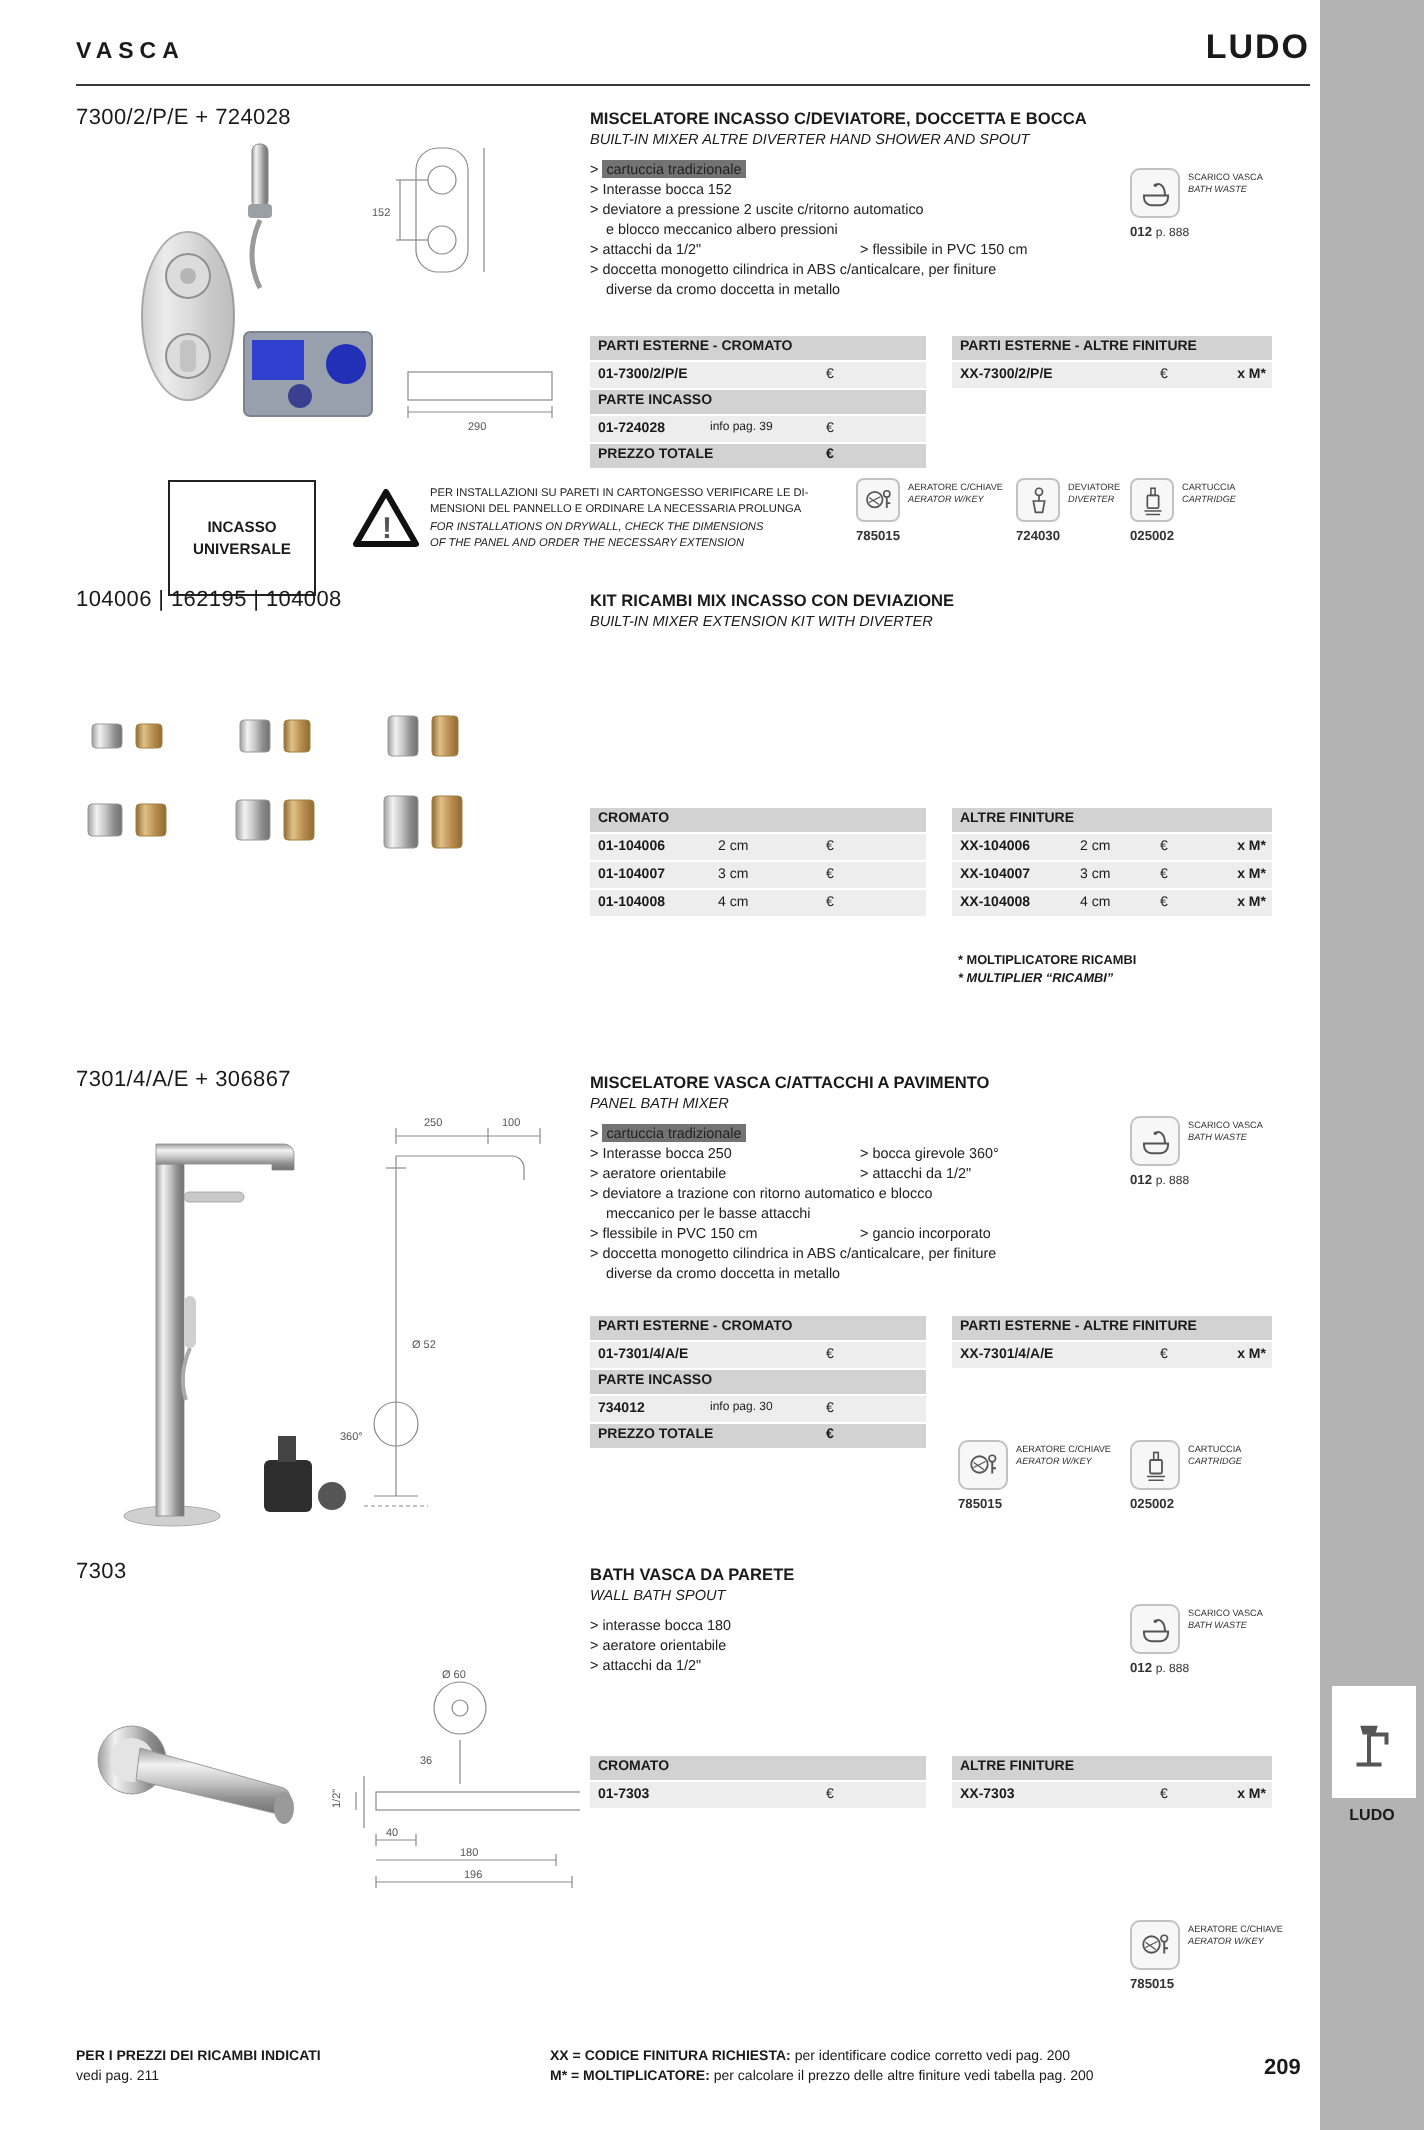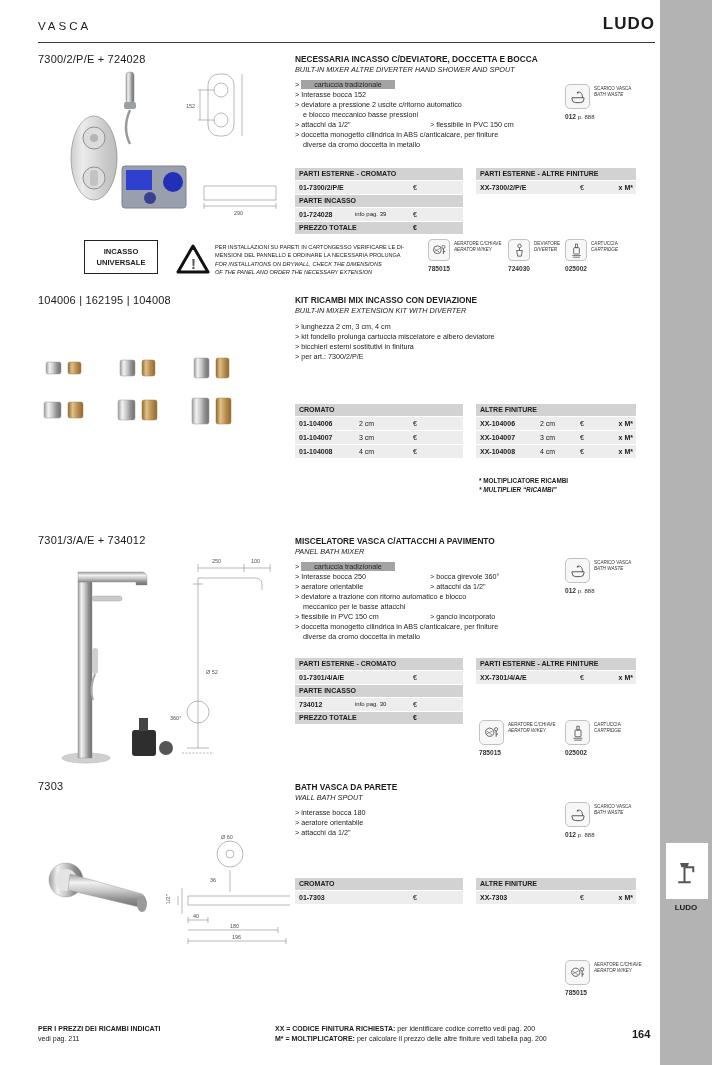--- a/index.html
+++ b/index.html
@@ -1,48 +1,48 @@
 <!DOCTYPE html>
 <html><head>
 <meta charset="utf-8">
 <style>
   *{margin:0;padding:0;box-sizing:border-box}
   html,body{background:#fff}
   body{font-family:"Liberation Sans",sans-serif;color:#1a1a1a}
   .page{position:relative;width:712px;height:1065px;background:#fff;overflow:hidden}
   .abs{position:absolute}
-  .hdr-left{font-weight:normal;font-size:11.5px;letter-spacing:3px}
+  .hdr-left{font-weight:bold;font-size:11.5px;letter-spacing:3px}
   .hdr-brand{font-weight:bold;font-size:17px;letter-spacing:1px}
   .hdr-rule{border-top:1.3px solid #3a3a3a}
   .pcode{font-weight:normal;font-size:11px;letter-spacing:.2px}
   .ptitle{font-weight:bold;font-size:8.3px}
   .psub{font-style:italic;font-size:7.3px;margin-top:2px}
   .bul{font-size:7.2px;line-height:10px;color:#222}
   .bul>div{position:relative;white-space:nowrap}
   .bul .r2{position:absolute;left:135px}
   .cont{padding-left:8px}
-  .hl{background:#a3a3a3;padding:0 13px}
+  .hl{background:#737373;padding:0 2px}
   .tbl{font-size:7px}
   .hrow{position:relative;background:#d2d2d2;font-weight:bold;height:12px;line-height:12px;padding:0 4px;margin-bottom:1px}
   .drow{position:relative;background:#ededed;height:13px;line-height:13px;padding:0 4px;margin-bottom:1px}
   .pr{position:absolute;left:118px}
   .pr2{position:absolute;left:104px}
   .sz{position:absolute;left:64px;font-weight:normal}
   .info{position:absolute;left:60px;font-size:6px;font-weight:normal}
   .mult{position:absolute;right:3px;font-weight:bold}
   .igroup{position:absolute;font-size:4.6px;color:#333}
   .ibox{width:25px;height:25px;border:1px solid #c2c2c2;border-radius:5px;background:#f7f7f7;display:flex;align-items:center;justify-content:center}
   .ibox.sm{width:22px;height:22px;border-radius:4px}
   .ilabels{position:absolute;left:29px;top:2px;line-height:1.4;white-space:nowrap}
   .ilabels.sm{left:26px}
   .en-i{font-style:italic}
   .icode{margin-top:4px;font-size:6.6px;font-weight:bold}
   .icode .pgref{font-weight:normal;font-size:6px}
   .note{font-size:6.4px;font-weight:bold;line-height:1.45}
-  .incasso-box{border:1.5px solid #222;width:74px;height:34px;display:flex;flex-direction:column;align-items:center;justify-content:center;font-weight:bold;font-size:7.6px;line-height:1.45;text-align:center}
+  .incasso-box{border:1.5px solid #222;width:74px;height:58px;display:flex;flex-direction:column;align-items:center;justify-content:center;font-weight:bold;font-size:7.6px;line-height:1.45;text-align:center}
   .warn-text{font-size:5.6px;line-height:1.5;color:#222;white-space:nowrap}
   .warn-text .en{font-style:italic}
   .side-strip{position:absolute;left:660px;top:0;width:52px;height:1065px;background:#b3b3b3}
   .side-box{position:absolute;left:6px;top:843px;width:42px;height:56px;background:#fff;display:flex;align-items:center;justify-content:center}
   .side-label{position:absolute;left:0;top:903px;width:52px;text-align:center;font-size:8px;font-weight:bold;color:#1a1a1a}
   .fnote{font-size:7px;line-height:10px}
   .pagenum{font-weight:bold;font-size:11px}
   svg text{fill:#555}
 </style>
 </head>
@@ -133,28 +133,28 @@
         <rect x="166" y="120" width="72" height="14"></rect>
         <line x1="166" y1="140" x2="238" y2="140"></line>
         <line x1="166" y1="137" x2="166" y2="143"></line>
         <line x1="238" y1="137" x2="238" y2="143"></line>
       </g>
       <text x="148" y="42" font-size="5.5">152</text>
       <text x="196" y="149" font-size="5.5">290</text>
     </svg>
   </div>
 
-  <div class="abs ptitle" style="left:295px;top:54px;width:290px">NECESSARIA INCASSO C/DEVIATORE, DOCCETTA E BOCCA</div>
+  <div class="abs ptitle" style="left:295px;top:54px;width:290px">MISCELATORE INCASSO C/DEVIATORE, DOCCETTA E BOCCA</div>
   <div class="abs psub" style="left:295px;top:63px">BUILT-IN MIXER ALTRE DIVERTER HAND SHOWER AND SPOUT</div>
 
   <div class="abs bul" style="left:295px;top:80px;width:270px">
     <div><span>&gt;</span> <span class="hl">cartuccia tradizionale</span></div>
     <div>&gt; Interasse bocca 152</div>
     <div>&gt; deviatore a pressione 2 uscite c/ritorno automatico</div>
-    <div class="cont">e blocco meccanico basse pressioni</div>
+    <div class="cont">e blocco meccanico albero pressioni</div>
     <div><span>&gt; attacchi da 1/2"</span><span class="r2">&gt; flessibile in PVC 150 cm</span></div>
     <div>&gt; doccetta monogetto cilindrica in ABS c/anticalcare, per finiture</div>
     <div class="cont">diverse da cromo doccetta in metallo</div>
   </div>
 
   <div class="igroup" style="left:565px;top:84px">
     <div class="ibox">
         <svg width="18" height="18">
           <use href="#sym-tub"></use>
         </svg>
@@ -232,26 +232,20 @@
       <div>CARTUCCIA</div>
       <div class="en-i">CARTRIDGE</div>
     </div>
     <div class="icode">025002</div>
   </div>
 
   <div class="abs pcode" style="left:38px;top:294px">104006 | 162195 | 104008</div>
   <div class="abs ptitle" style="left:295px;top:295px">KIT RICAMBI MIX INCASSO CON DEVIAZIONE</div>
   <div class="abs psub" style="left:295px;top:304px">BUILT-IN MIXER EXTENSION KIT WITH DIVERTER</div>
 
-  <div class="abs bul" style="left:295px;top:322px">
-    <div>&gt; lunghezza 2 cm, 3 cm, 4 cm</div>
-    <div>&gt; kit fondello prolunga cartuccia miscelatore e albero deviatore</div>
-    <div>&gt; bicchieri esterni sostitutivi in finitura</div>
-    <div>&gt; per art.: 7300/2/P/E</div>
-  </div>
 
   <div class="abs" style="left:42px;top:348px">
     <svg width="215" height="100" viewBox="0 0 215 100">
       <g>
         <rect x="4" y="14" width="15" height="12" rx="2" fill="url(#chromeV)" stroke="#999" stroke-width="0.5"></rect>
         <rect x="26" y="14" width="13" height="12" rx="2" fill="url(#goldV)" stroke="#a5803f" stroke-width="0.5"></rect>
         <rect x="2" y="54" width="17" height="16" rx="2" fill="url(#chromeV)" stroke="#999" stroke-width="0.5"></rect>
         <rect x="26" y="54" width="15" height="16" rx="2" fill="url(#goldV)" stroke="#a5803f" stroke-width="0.5"></rect>
       </g>
       <g>
@@ -281,21 +275,21 @@
     <div class="drow"><b>XX-104006</b><span class="sz">2 cm</span><span class="pr2">€</span><span class="mult">x M*</span></div>
     <div class="drow"><b>XX-104007</b><span class="sz">3 cm</span><span class="pr2">€</span><span class="mult">x M*</span></div>
     <div class="drow"><b>XX-104008</b><span class="sz">4 cm</span><span class="pr2">€</span><span class="mult">x M*</span></div>
   </div>
 
   <div class="abs note" style="left:479px;top:476px">
     <div>* MOLTIPLICATORE RICAMBI</div>
     <div class="en-i">* MULTIPLIER “RICAMBI”</div>
   </div>
 
-  <div class="abs pcode" style="left:38px;top:534px">7301/3/A/E + 734012</div>
+  <div class="abs pcode" style="left:38px;top:534px">7301/4/A/E + 306867</div>
 
   <div class="abs" style="left:48px;top:552px">
     <svg width="237" height="215" viewBox="0 0 237 215">
       <ellipse cx="38" cy="206" rx="24" ry="5" fill="#d0d0d0" stroke="#aaa" stroke-width="0.5"></ellipse>
       <rect x="30" y="30" width="14" height="176" fill="url(#chromeV)" stroke="#8a8a8a" stroke-width="0.4"></rect>
       <path d="M30,20 h64 a5,5 0 0 1 5,5 v8 h-11 v-3 h-58 z" fill="url(#chromeH)" stroke="#8a8a8a" stroke-width="0.4"></path>
       <rect x="44" y="44" width="30" height="5" rx="2.5" fill="#c9c9c9" stroke="#999" stroke-width="0.4"></rect>
       <rect x="44" y="96" width="6" height="26" rx="3" fill="#cfcfcf"></rect>
       <path d="M47,122 q-6,14 -2,26" stroke="#aaa" stroke-width="2" fill="none"></path>
       <rect x="84" y="178" width="24" height="26" rx="3" fill="#2e2e2e"></rect>
@@ -462,21 +456,21 @@
   </div>
 
   <div class="abs fnote" style="left:38px;top:1024px">
     <div style="font-weight:bold">PER I PREZZI DEI RICAMBI INDICATI</div>
     <div>vedi pag. 211</div>
   </div>
   <div class="abs fnote" style="left:275px;top:1024px">
     <div><b>XX = CODICE FINITURA RICHIESTA:</b> <span>per identificare codice corretto vedi pag. 200</span></div>
     <div><b>M* = MOLTIPLICATORE:</b> <span>per calcolare il prezzo delle altre finiture vedi tabella pag. 200</span></div>
   </div>
-  <div class="abs pagenum" style="left:632px;top:1028px">164</div>
+  <div class="abs pagenum" style="left:632px;top:1028px">209</div>
 
   <div class="side-strip">
     <div class="side-box">
       <svg width="30" height="40" viewBox="0 0 24 24">
           <use href="#sym-faucet"></use>
         </svg>
     </div>
     <div class="side-label">LUDO</div>
   </div>
 

